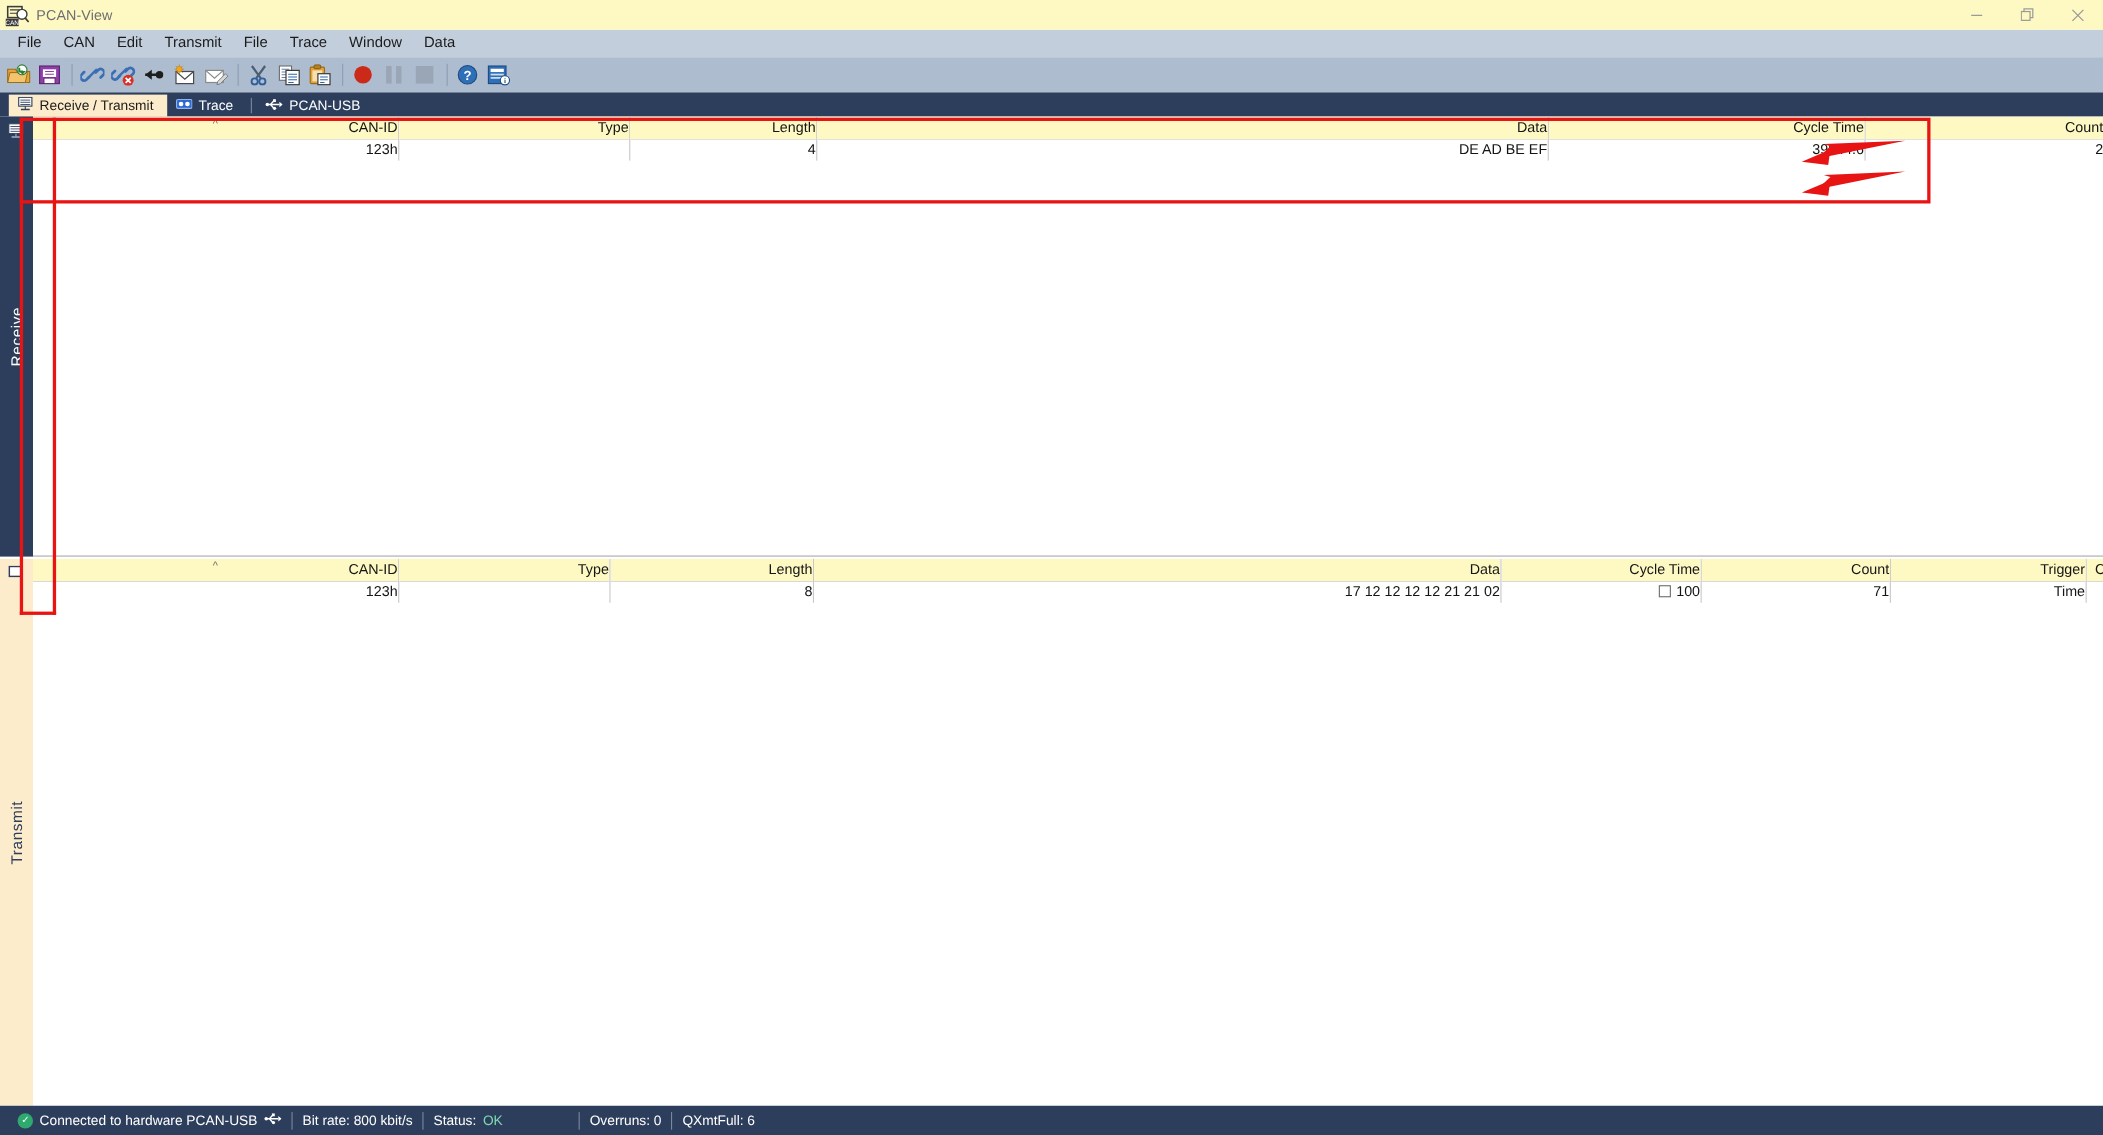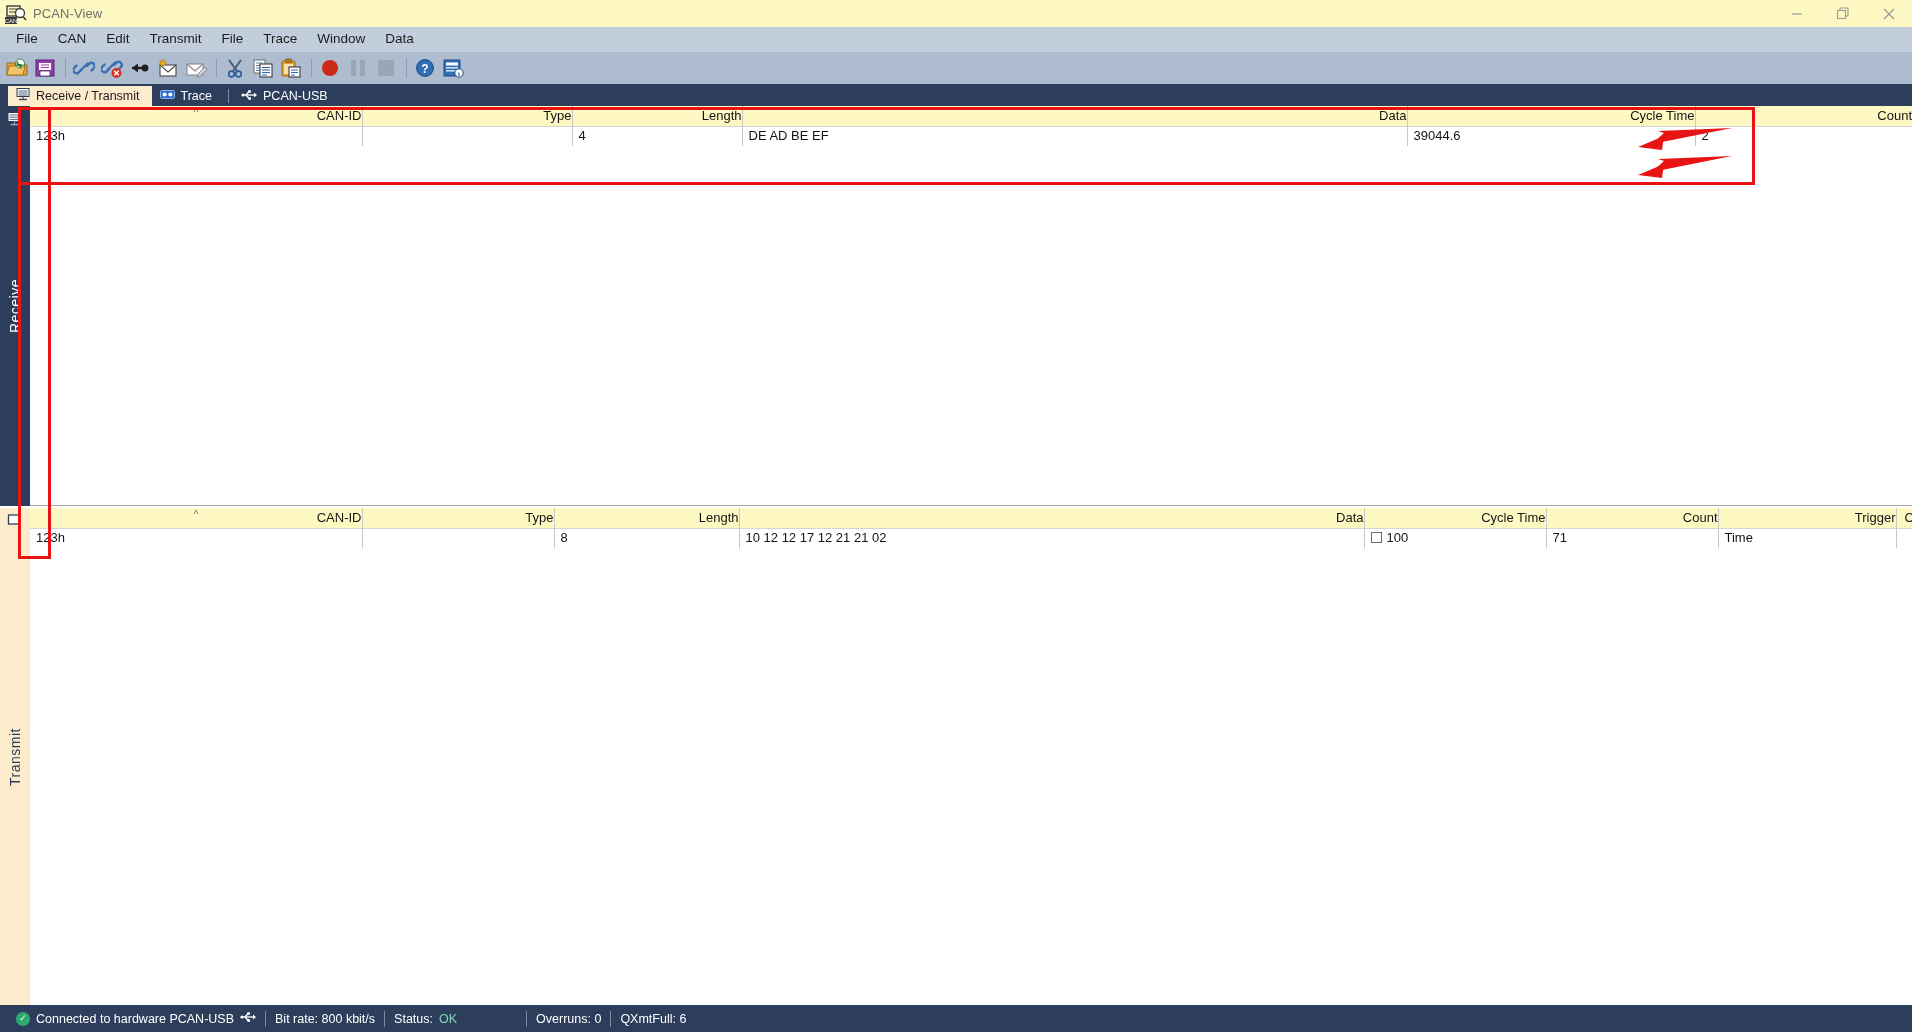--- a/index.html
+++ b/index.html
@@ -85,21 +85,21 @@
 
   table.grid { width:100%; border-collapse:collapse; table-layout:fixed; }
   table.grid th {
     font-weight:normal; font-size:13px; color:#151515; text-align:right;
     padding:2px 0 3px 8px; height:20px; position:relative;
     border-right:1px solid #c8c8c8;
     background:#fef9c3; vertical-align:middle;
   }
   table.grid th:last-child { border-right:none; }
   table.grid td {
-    font-size:13px; color:#151515; text-align:left;
+    font-size:13px; color:#151515; text-align:right;
     padding:1px 0 2px 6px; height:19px;
     border-right:1px solid #c8c8c8; border-top:1px solid #d4d4d4;
     background:#ffffff; vertical-align:middle; white-space:nowrap;
   }
   table.grid td:last-child { border-right:none; }
   .sort-caret {
     position:absolute; left:50%; top:2px; transform:translateX(-50%);
     font-size:10px; color:#6a6a6a; line-height:1;
   }
   .pane-recv { flex:0 0 auto; height:400px; }
@@ -464,21 +464,21 @@
               <th>Count</th>
               <th>Trigger</th>
               <th>Comment</th>
             </tr>
           </thead>
           <tbody>
             <tr>
               <td>123h</td>
               <td></td>
               <td>8</td>
-              <td>10 12 12 17 12 21 21 02</td>
+              <td>17 12 12 12 12 21 21 02</td>
               <td>
                 <span class="chk"></span><span>100</span>
               </td>
               <td>71</td>
               <td>Time</td>
               <td></td>
             </tr>
           </tbody>
         </table>
       </div>

